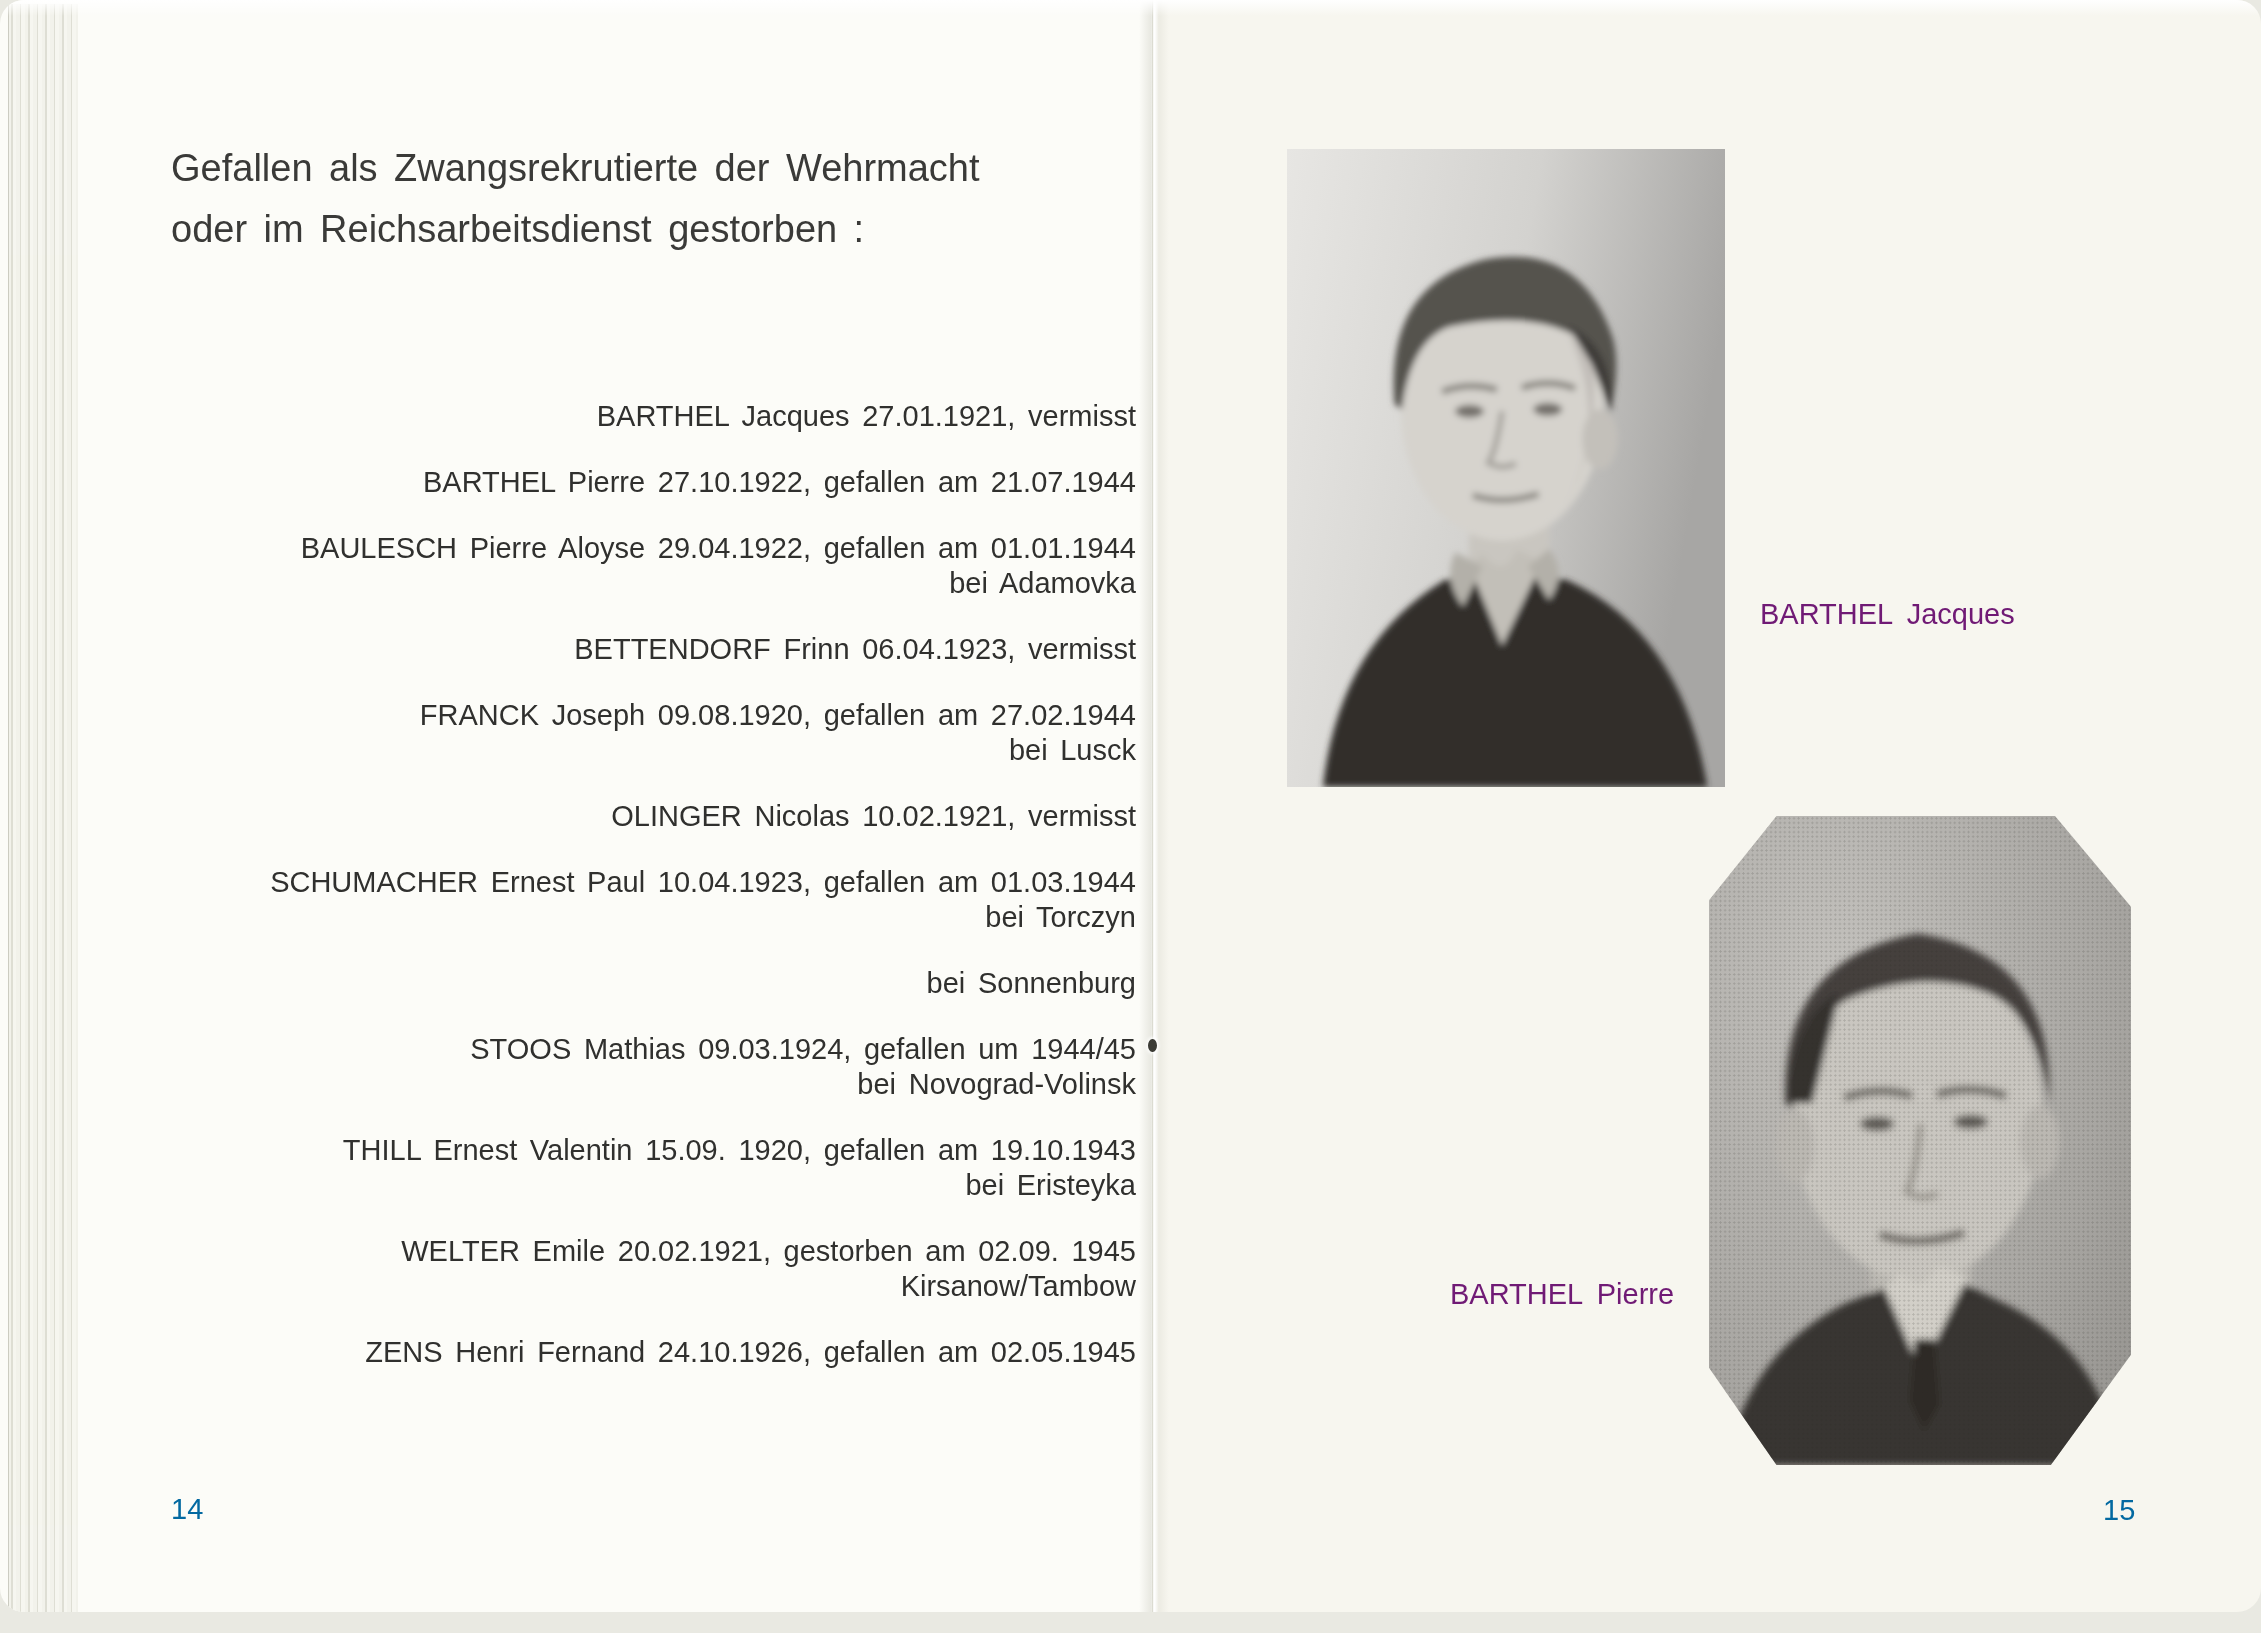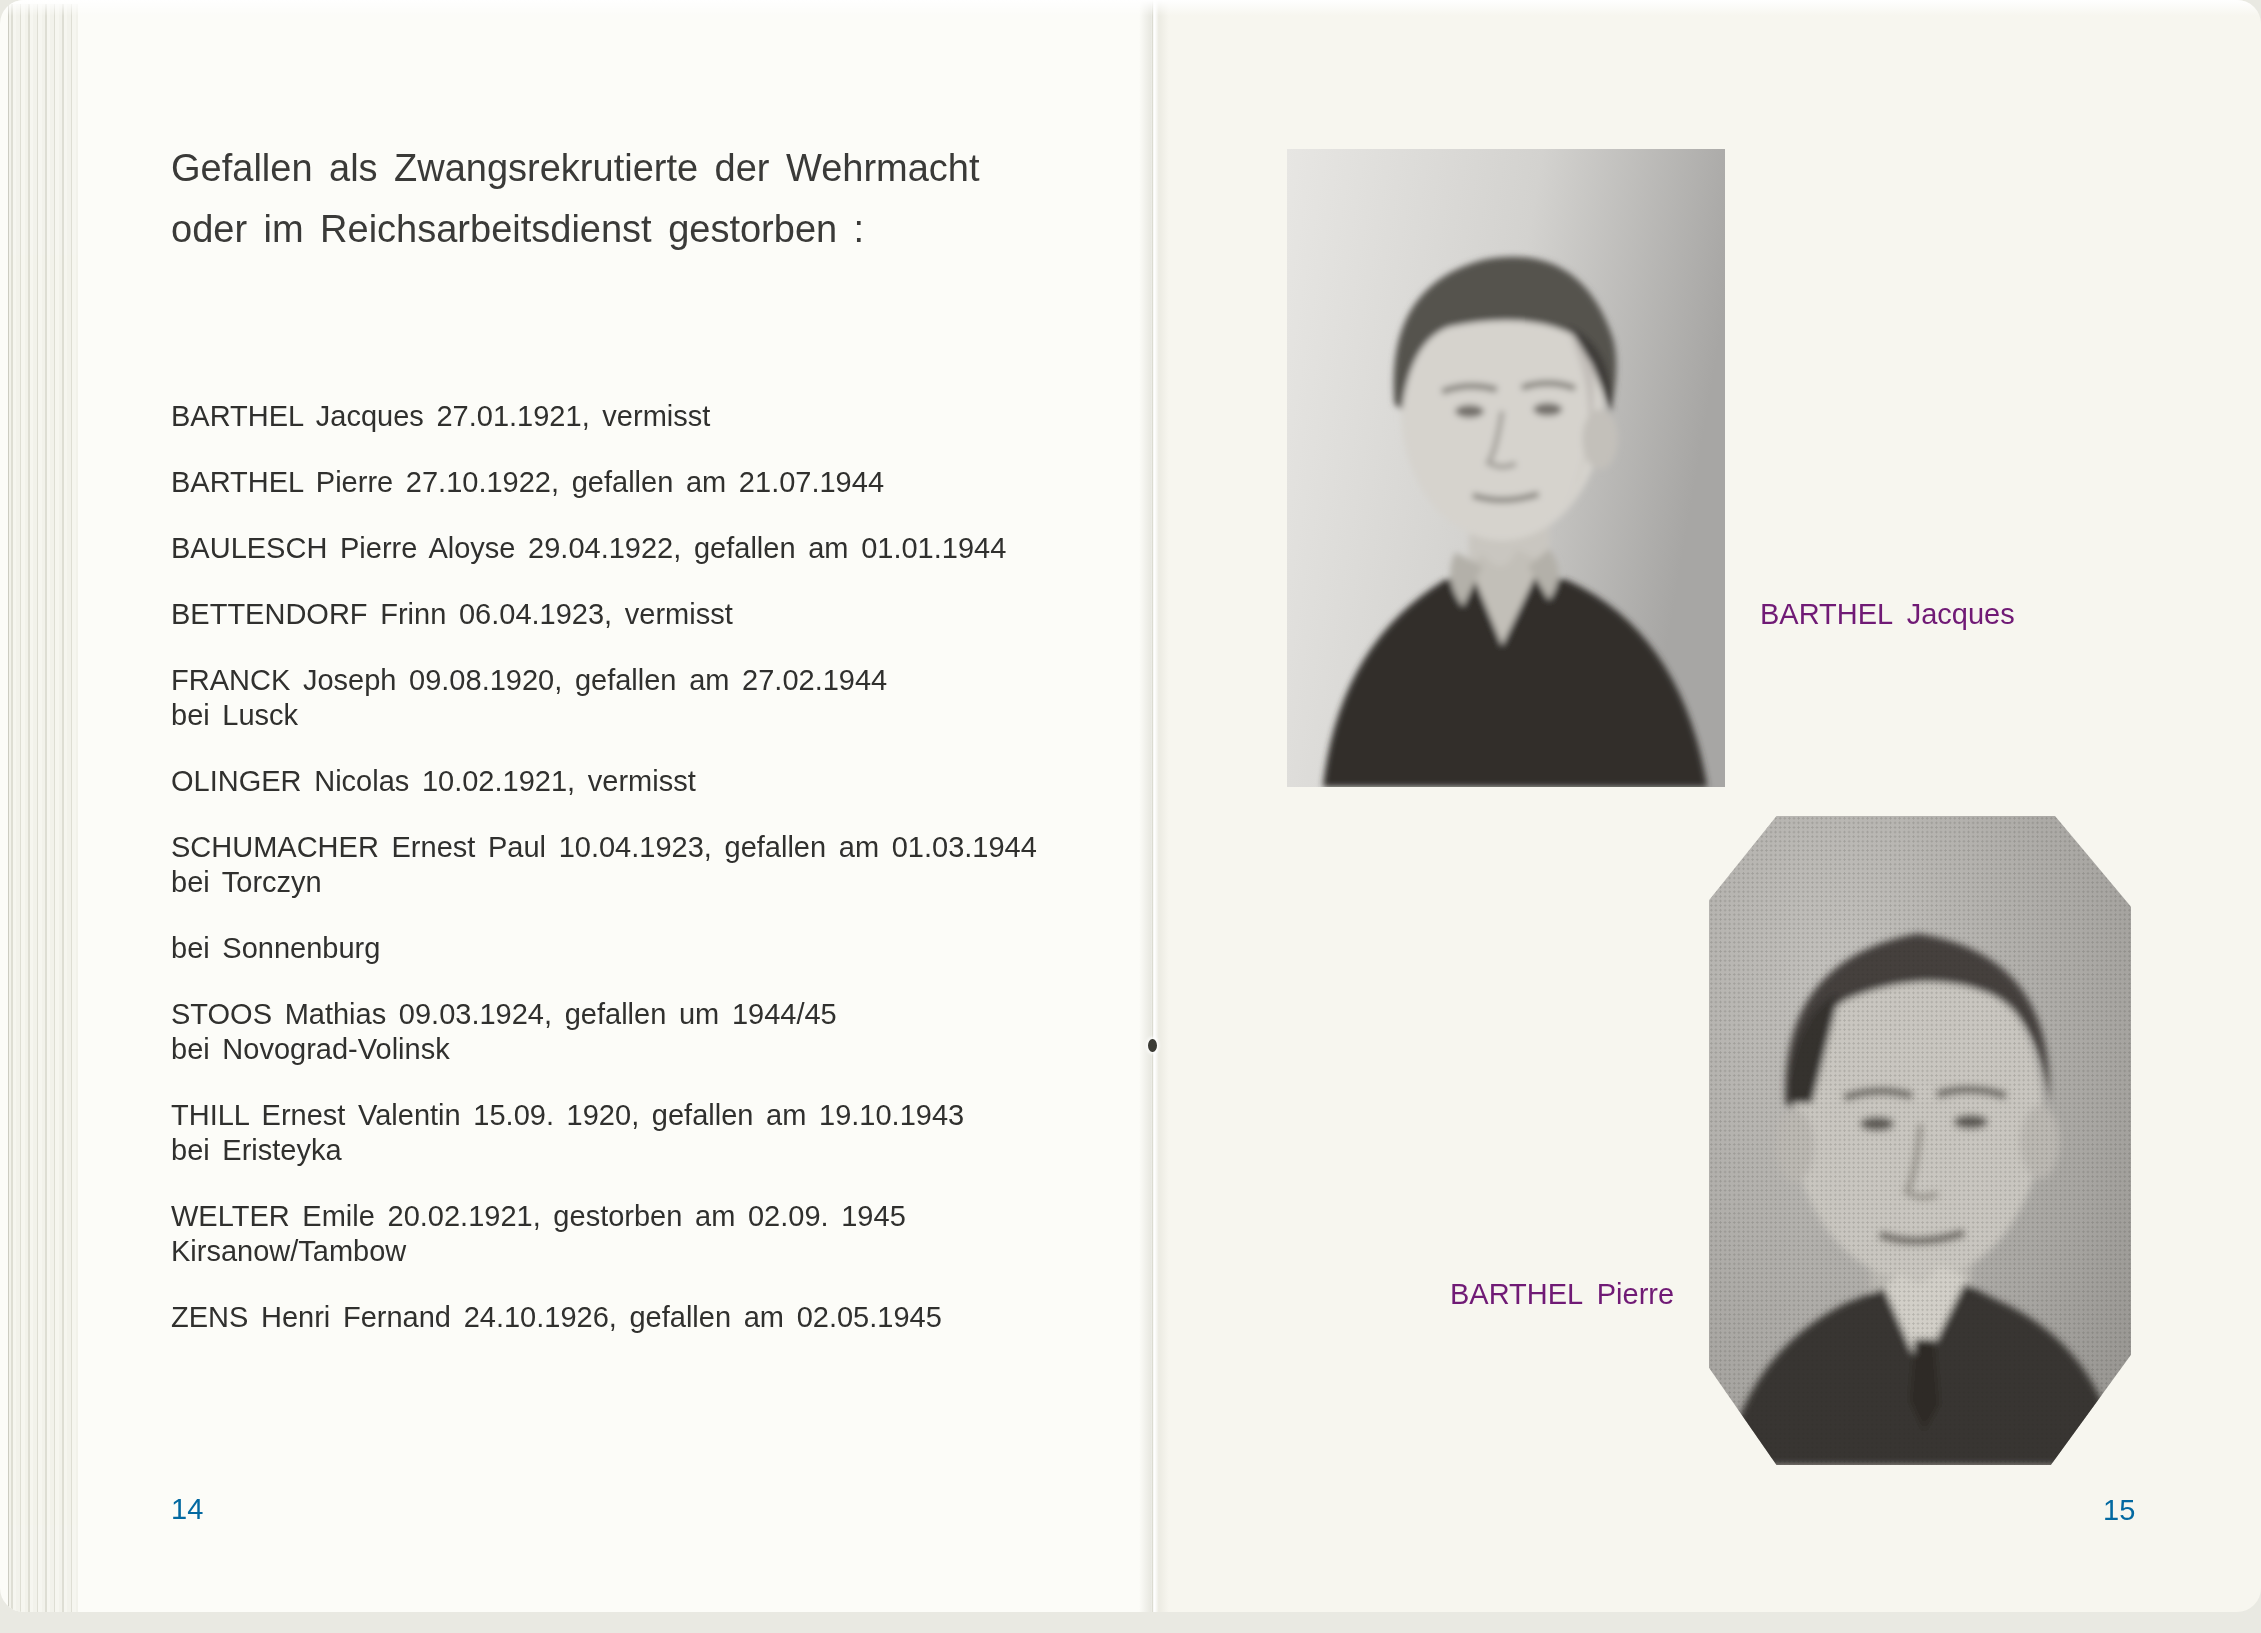--- a/index.html
+++ b/index.html
@@ -20,21 +20,21 @@
       background:linear-gradient(90deg,rgba(140,140,120,0) 0%,rgba(140,140,120,.18) 40%,
                  #ffffff 52%,rgba(140,140,120,.10) 66%,rgba(140,140,120,0) 100%);}
   .gutter-line{position:absolute;left:1152px;top:0;width:1.3px;height:1634px;background:#cfcfc2;opacity:.65;}
   .binding-dot{position:absolute;left:1148px;top:1039px;width:8.5px;height:13px;border-radius:50%;
       background:#3b3b35;box-shadow:0 0 3.3px 2px rgba(255,255,255,.8);}
 
   .heading{position:absolute;left:171px;top:138px;font-size:38px;line-height:61px;
            color:#3a3a38;word-spacing:5.9px;}
   .entries{position:absolute;left:171px;top:399px;width:965px;font-size:29px;line-height:35px;
            color:#30302e;word-spacing:4.6px;}
-  .entry{margin-bottom:31px;}
+  .entry{margin-bottom:31px;text-align:right;}
   .entry div:empty{display:none;}
   .pagenum{position:absolute;font-size:29px;color:#0369a1;}
   .pagenum-left{left:171px;top:1493px;}
   .pagenum-right{left:2103px;top:1494px;}
 
   .photo1{position:absolute;left:1287px;top:149px;width:438px;height:638px;overflow:hidden;}
   .photo2{position:absolute;left:1709px;top:816px;width:422px;height:649px;overflow:hidden;
       clip-path:polygon(16% 0%,82% 0%,100% 14%,100% 83%,81% 100%,16% 100%,0% 85%,0% 13%);}
   .photo1 svg,.photo2 svg{display:block;width:100%;height:100%;}
   .halftone{position:absolute;inset:0;
@@ -65,20 +65,21 @@
   <div class="entries">
     <div class="entry">
       <div>BARTHEL Jacques 27.01.1921, vermisst</div>
 
     </div>
     <div class="entry">
       <div>BARTHEL Pierre 27.10.1922, gefallen am 21.07.1944</div>
     </div>
     <div class="entry">
       <div>BAULESCH Pierre Aloyse 29.04.1922, gefallen am 01.01.1944</div>
+      <div>bei Adamovka</div>
     </div>
     <div class="entry">
       <div>BETTENDORF Frinn 06.04.1923, vermisst</div>
 
     </div>
     <div class="entry">
       <div>FRANCK Joseph 09.08.1920, gefallen am 27.02.1944</div>
       <div>bei Lusck</div>
     </div>
     <div class="entry">

